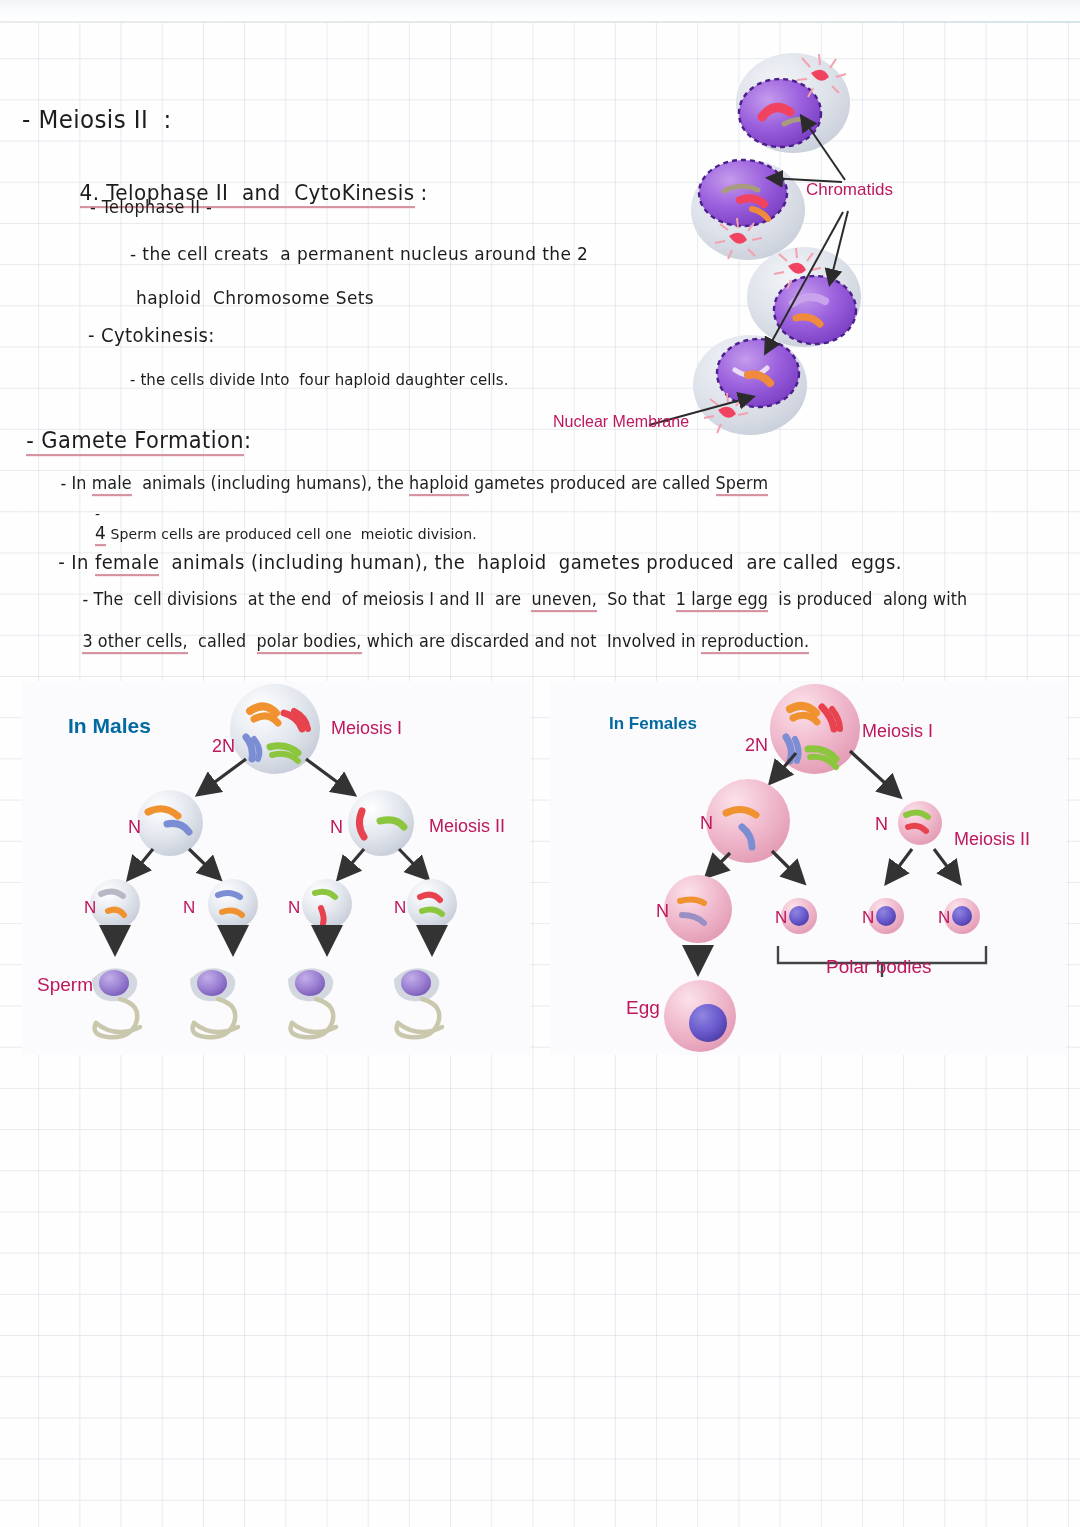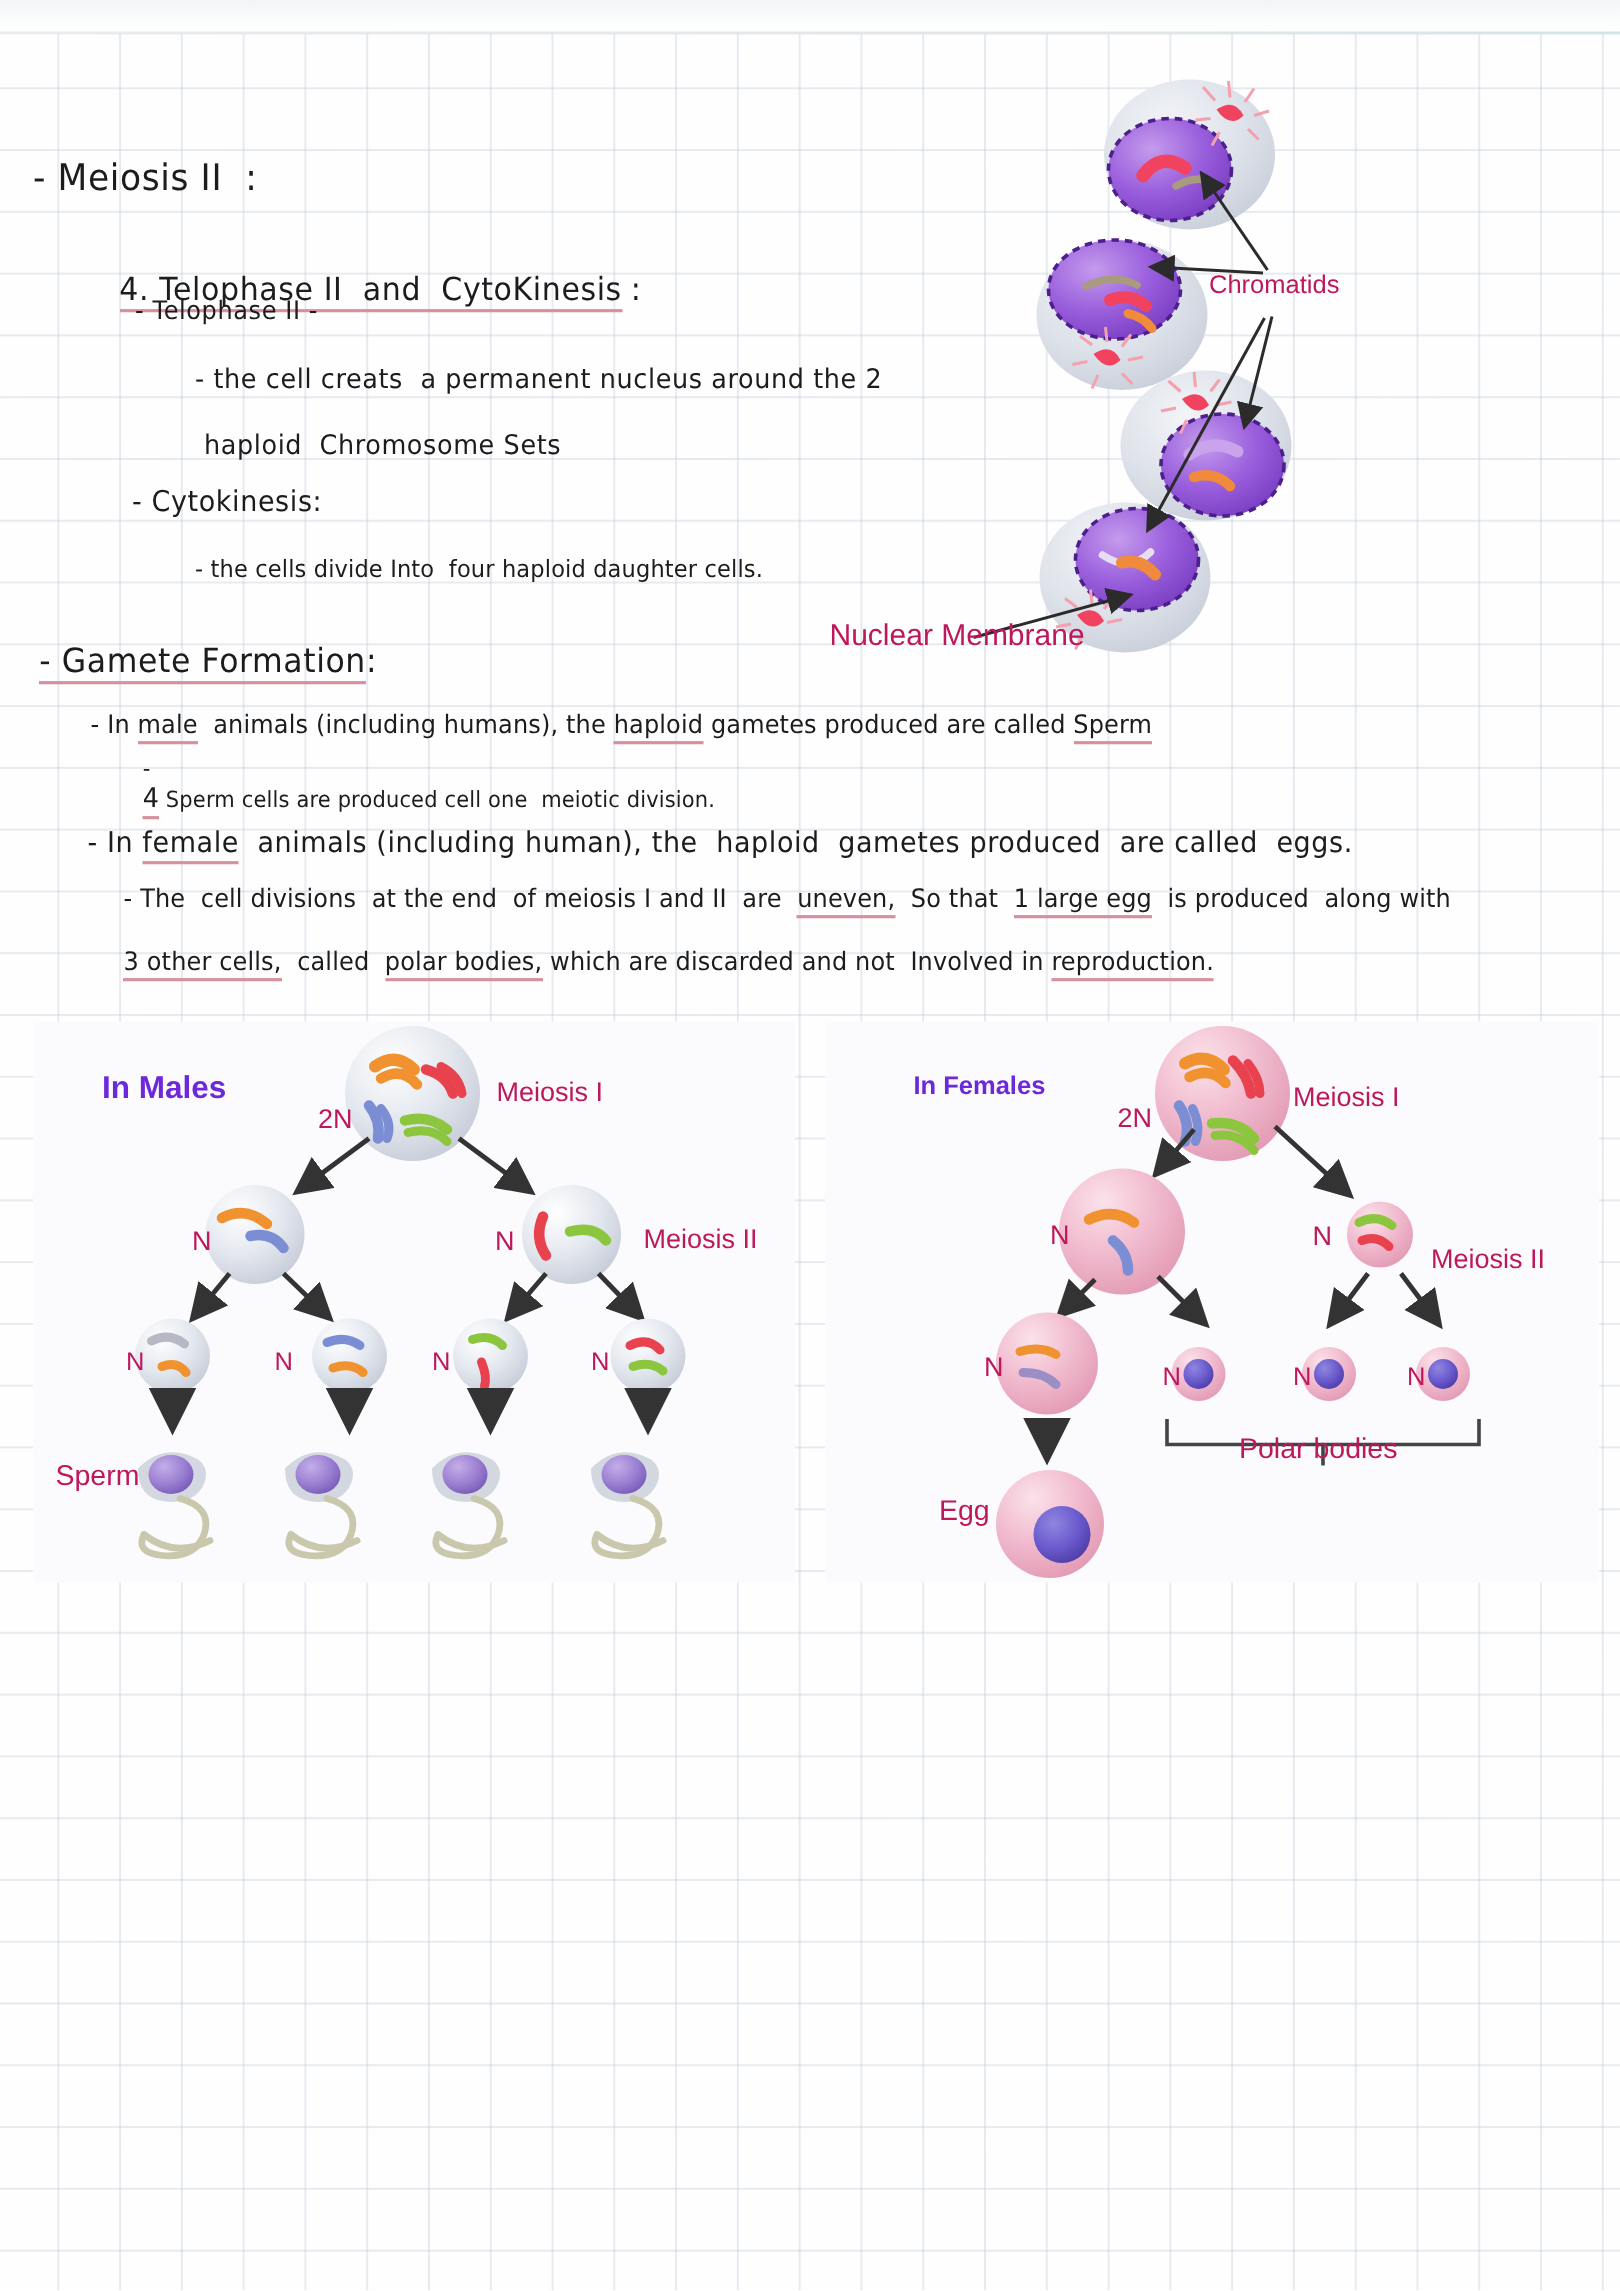--- a/index.html
+++ b/index.html
@@ -49,21 +49,21 @@
     position:absolute;
     background:#fbfafc;
     box-shadow:0 0 0 0 rgba(0,0,0,0);
   }
   .dlabel{
     position:absolute;
     font-family:"Liberation Sans", sans-serif;
     color:#be185d;
     white-space:nowrap;
   }
-  .dlabel.bold{font-weight:bold;color:#6d28d9;}
+  .dlabel.bold{font-weight:bold;color:#0369a1;}
   svg{display:block;overflow:visible;}
   .topfig{position:absolute;}
 </style>
 </head>
 <body>
 
 <div id="paper"></div>
 <div id="paper-top-shade"></div>
 <div id="paper-top-line"></div>
 
@@ -205,21 +205,21 @@
     </g>
 
     <g stroke="#2b2b2b" stroke-width="2" fill="none">
       <line x1="-31" y1="400" x2="72" y2="372" marker-end="url(#ah)"></line>
     </g>
   </svg>
 </div>
 
 <div class="dlabel" style="left:806px;top:180px;font-size:17px;">Chromatids</div>
 
-<div class="dlabel" style="left:553px;top:413px;font-size:20px;text-align:center;">Nuclear Membrane</div>
+<div class="dlabel" style="left:553px;top:413px;font-size:16px;text-align:center;">Nuclear Membrane</div>
 
 <div class="panel" style="left:22px;top:681px;width:508px;height:374px;">
   <svg width="508" height="374" viewBox="0 0 508 374">
     <defs>
       <radialGradient id="mcell" cx="35%" cy="28%" r="78%">
         <stop offset="0%" stop-color="#ffffff"></stop>
         <stop offset="55%" stop-color="#e3e7ee"></stop>
         <stop offset="100%" stop-color="#c6ccd8"></stop>
       </radialGradient>
       <radialGradient id="shead" cx="35%" cy="30%" r="75%">

